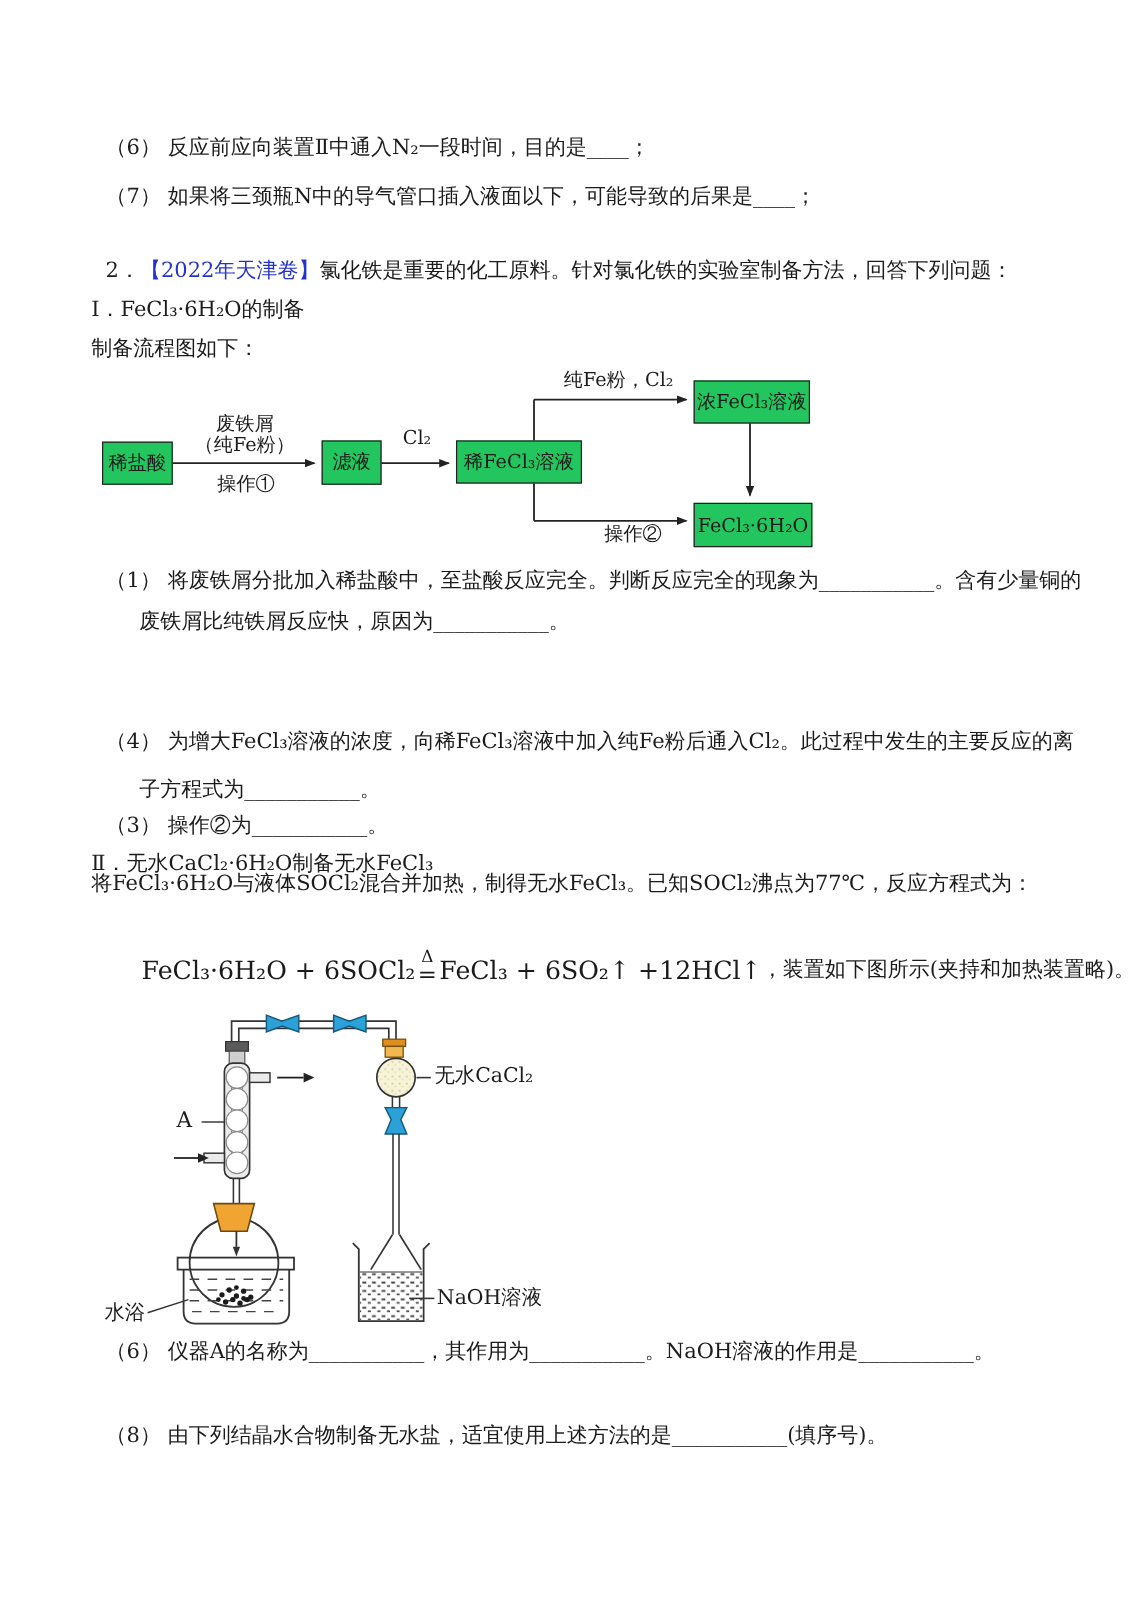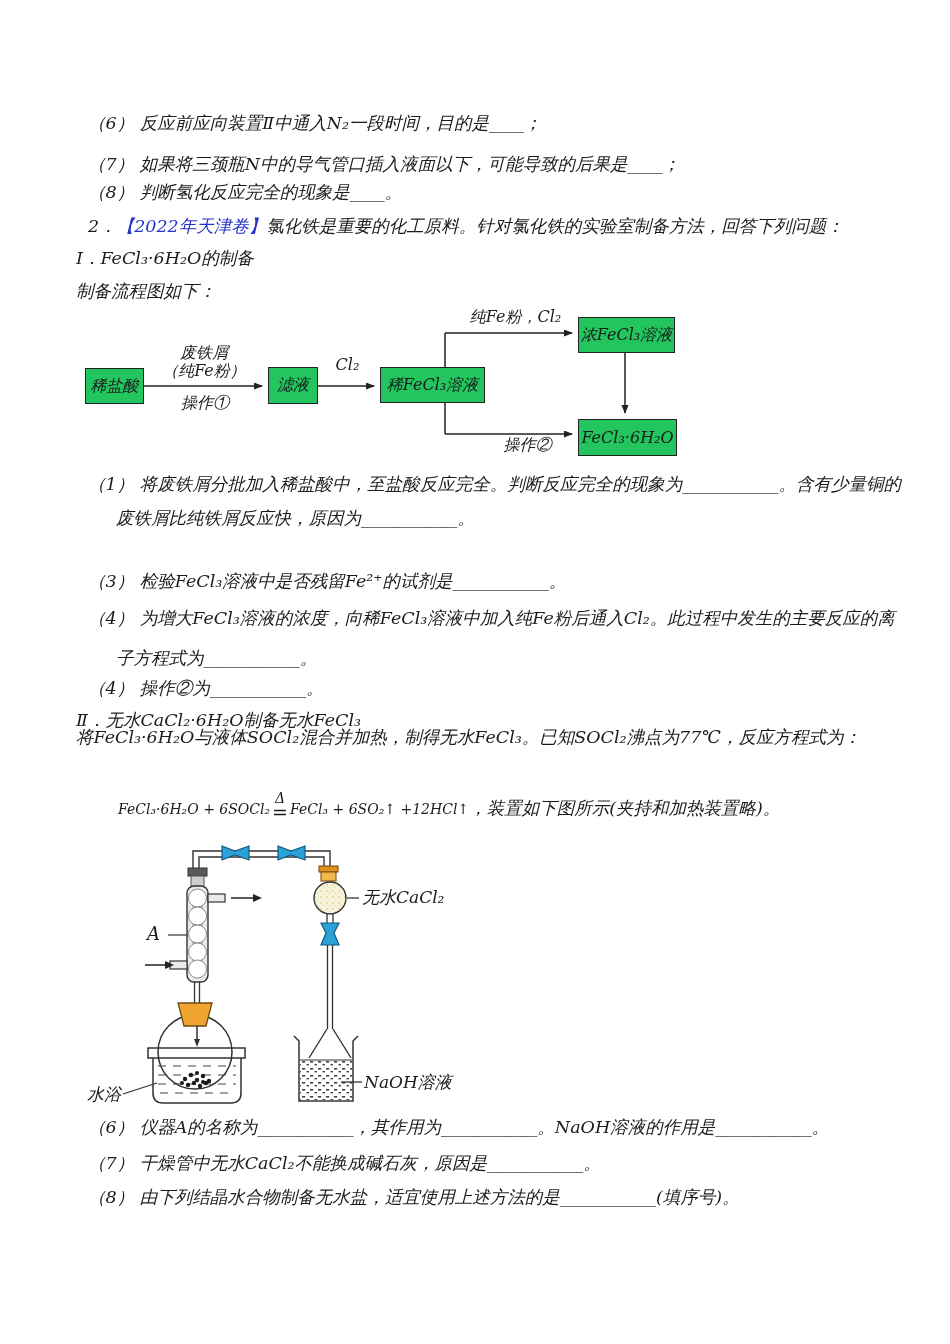--- a/index.html
+++ b/index.html
@@ -1,45 +1,44 @@
 <!DOCTYPE html>
 <html><head>
 <meta charset="utf-8">
 <style>
   html,body{margin:0;padding:0;background:#ffffff;}
   .page{position:relative;width:950px;height:1344px;background:#fff;overflow:hidden;
-        font-family:"DejaVu Serif","Liberation Serif",serif;color:#1b1b1b;font-style:italic;}
+        font-family:"DejaVu Serif","Liberation Serif",serif;color:#1b1b1b;}
   .tline{position:absolute;font-size:17.5px;line-height:23px;white-space:pre;}
   .blue{color:#2433cb;}
   
   .flow{position:absolute;left:80px;top:303px;width:610px;height:160px;}
   .flow svg{position:absolute;left:0;top:0;}
   .fbox{position:absolute;border:1.6px solid #222;background:#22c55e;display:flex;
         align-items:center;justify-content:center;font-size:16px;white-space:nowrap;}
   .flabel{position:absolute;font-size:16px;text-align:center;white-space:nowrap;line-height:18px;}
   
   .eqrow{position:absolute;display:flex;align-items:flex-end;white-space:pre;}
-  .eqmain{font-size:14px;line-height:22px;}
+  .eqmain{font-size:21px;line-height:22px;}
   .eqstack{display:flex;flex-direction:column;align-items:center;margin:0 2px;}
   .eqstack .delta{font-size:14px;line-height:13px;}
   .eqstack .equals{font-size:19px;line-height:15px;}
   .eqtail{font-size:17.5px;line-height:23px;margin-top:14px;}
   
   .apparatus{position:absolute;left:85px;top:835px;width:420px;height:285px;}
   .apparatus svg{position:absolute;left:0;top:0;}
   .alabel{position:absolute;font-size:17px;white-space:nowrap;line-height:20px;}
 </style>
 </head>
 <body>
 
 <div class="page">
 
   <div class="tline" style="left:88px;top:112px">（6） 反应前应向装置Ⅱ中通入N₂一段时间，目的是____；</div>
   <div class="tline" style="left:88px;top:153px">（7） 如果将三颈瓶N中的导气管口插入液面以下，可能导致的后果是____；</div>
-  <div class="tline" style="left:88px;top:181px">（8） 判断氢化反应完全的现象是____。</div>
 
   <div class="tline" style="left:88px;top:215px"><span>2．</span><span class="blue">【2022年天津卷】</span><span>氯化铁是重要的化工原料。针对氯化铁的实验室制备方法，回答下列问题：</span></div>
 
   <div class="tline" style="left:76px;top:247px">Ⅰ．FeCl₃·6H₂O的制备</div>
   <div class="tline" style="left:76px;top:280px">制备流程图如下：</div>
 
   <div class="flow">
     <svg width="610" height="160" viewBox="0 0 610 160">
       <defs>
         <marker id="arr" markerWidth="10" markerHeight="8" refX="8" refY="3.5" orient="auto" markerUnits="userSpaceOnUse">
@@ -64,24 +63,23 @@
     <div class="flabel" style="left:70px;top:41px;width:108px">废铁屑</div>
     <div class="flabel" style="left:60px;top:59px;width:128px">（纯Fe粉）</div>
     <div class="flabel" style="left:75px;top:91px;width:100px">操作①</div>
     <div class="flabel" style="left:240px;top:53px;width:55px">Cl₂</div>
     <div class="flabel" style="left:368px;top:5px;width:135px">纯Fe粉，Cl₂</div>
     <div class="flabel" style="left:400px;top:133px;width:95px">操作②</div>
   </div>
 
   <div class="tline" style="left:88px;top:473px">（1） 将废铁屑分批加入稀盐酸中，至盐酸反应完全。判断反应完全的现象为___________。含有少量铜的</div>
   <div class="tline" style="left:116px;top:507px">废铁屑比纯铁屑反应快，原因为___________。</div>
-  <div class="tline" style="left:88px;top:570px">（3） 检验FeCl₃溶液中是否残留Fe²⁺的试剂是___________。</div>
   <div class="tline" style="left:88px;top:607px">（4） 为增大FeCl₃溶液的浓度，向稀FeCl₃溶液中加入纯Fe粉后通入Cl₂。此过程中发生的主要反应的离</div>
   <div class="tline" style="left:116px;top:647px">子方程式为___________。</div>
-  <div class="tline" style="left:88px;top:677px">（4） 操作②为___________。</div>
+  <div class="tline" style="left:88px;top:677px">（3） 操作②为___________。</div>
 
   <div class="tline" style="left:76px;top:709px">Ⅱ．无水CaCl₂·6H₂O制备无水FeCl₃</div>
   <div class="tline" style="left:76px;top:726px">将FeCl₃·6H₂O与液体SOCl₂混合并加热，制得无水FeCl₃。已知SOCl₂沸点为77℃，反应方程式为：</div>
 
   <div class="eqrow" style="left:118px;top:783px">
     <span class="eqmain">FeCl₃·6H₂O + 6SOCl₂</span>
     <span class="eqstack">
       <span class="delta">Δ</span>
       <span class="equals">=</span>
     </span>
@@ -201,16 +199,15 @@
       <line x1="256" y1="247" x2="277" y2="247" stroke="#333" stroke-width="1.3"></line>
     </svg>
 
     <div class="alabel" style="left:62px;top:89px;font-size:18px">A</div>
     <div class="alabel" style="left:277px;top:52px">无水CaCl₂</div>
     <div class="alabel" style="left:279px;top:237px">NaOH溶液</div>
     <div class="alabel" style="left:2px;top:249px">水浴</div>
   </div>
 
   <div class="tline" style="left:88px;top:1116px">（6） 仪器A的名称为___________，其作用为___________。NaOH溶液的作用是___________。</div>
-  <div class="tline" style="left:88px;top:1152px">（7） 干燥管中无水CaCl₂不能换成碱石灰，原因是___________。</div>
   <div class="tline" style="left:88px;top:1186px">（8） 由下列结晶水合物制备无水盐，适宜使用上述方法的是___________(填序号)。</div>
 
 </div>
 
 </body></html>

